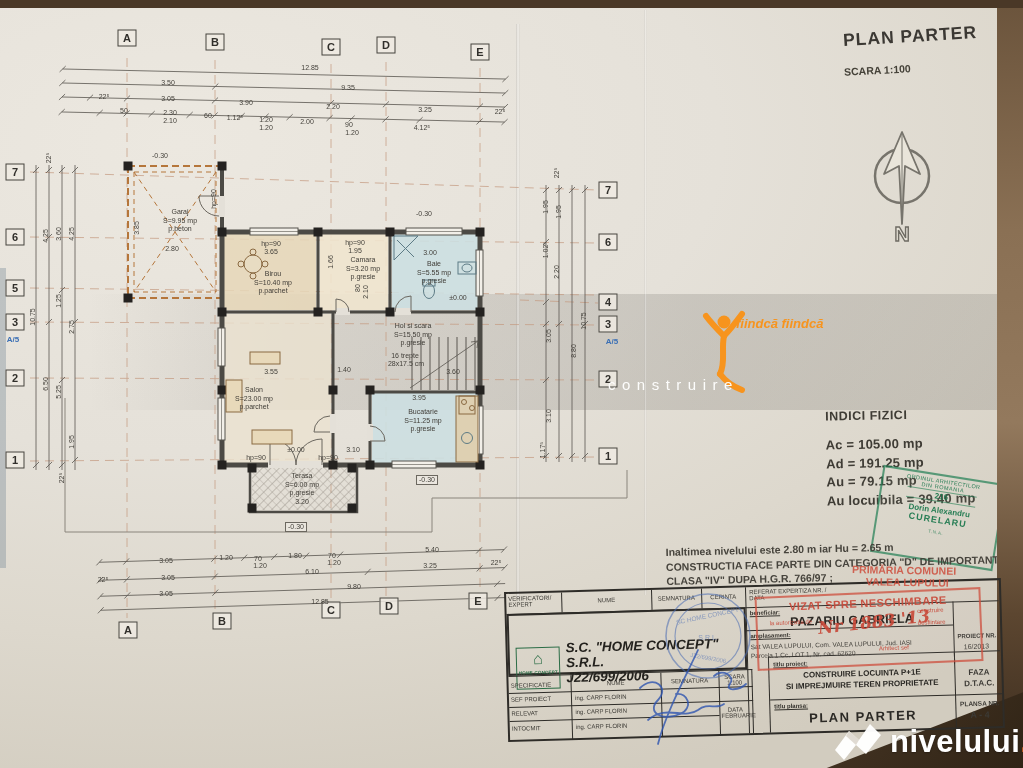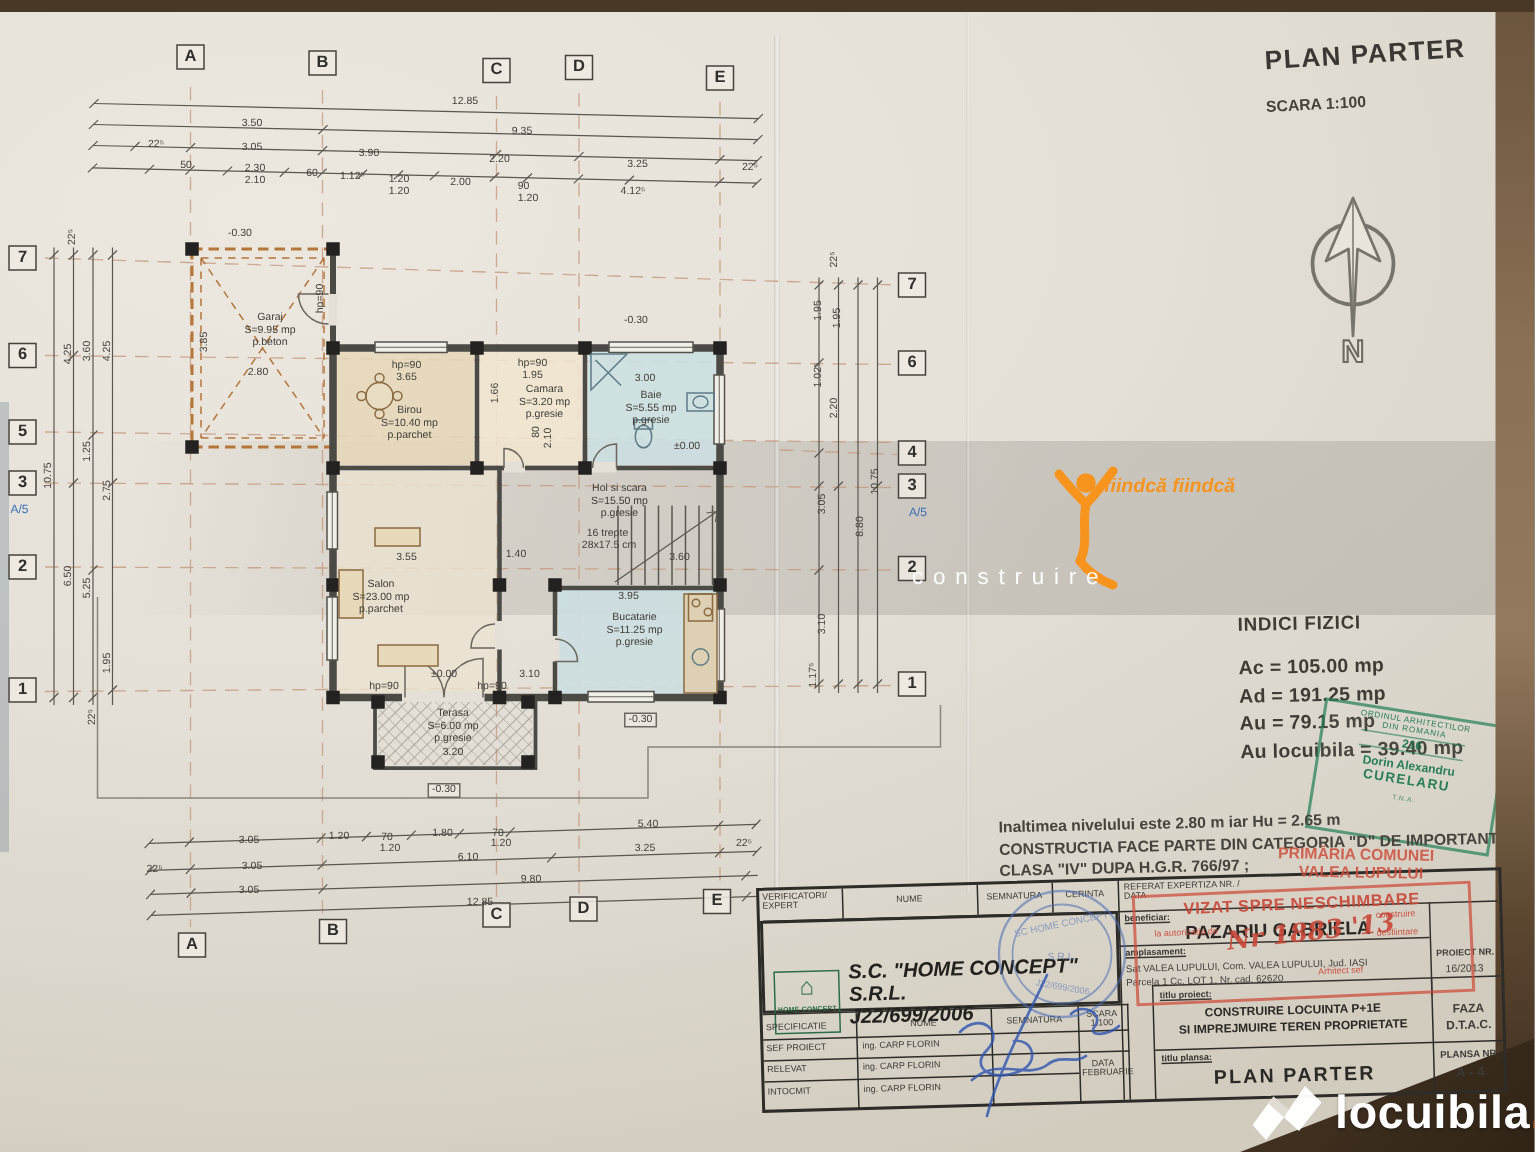--- a/index.html
+++ b/index.html
@@ -19,21 +19,21 @@
   .right-strip{left:997px;top:0;width:26px;height:768px;
     background:linear-gradient(180deg,#6b543c 0%,#8a7054 30%,#93795d 55%,#5c4630 80%,#3b2c1e 100%)}
   .dark-wedge{left:800px;top:680px;width:223px;height:88px;
     background:linear-gradient(135deg,#4a3826,#302416);clip-path:polygon(12% 100%,100% 14%,100% 100%)}
 
   
   .plbl{position:absolute;font-size:7px;line-height:8px;color:#45423c;white-space:pre;z-index:6;pointer-events:none}
   .plbl.g{font-size:11px;font-weight:bold;border:1px solid #45423c;background:rgba(238,234,226,.85);
           width:17px;height:15px;line-height:15px;text-align:center;color:#312f2b}
   .plbl.r{line-height:8.5px;text-align:center;white-space:pre-line;font-size:7px;color:#3f3c36}
-  .plbl.b{color:#3a6fb5;font-weight:normal;font-size:8px}
+  .plbl.b{color:#3a6fb5;font-weight:bold;font-size:8px}
   .plbl.dx{border:1px solid #6b675f;padding:0 2px;background:rgba(238,234,226,.7)}
 
   .h-title{left:843px;top:26px;font-size:17.5px;font-weight:bold;letter-spacing:1px;color:#3b3833;transform:rotate(-3.5deg)}
   .h-scale{left:844px;top:64px;font-size:10.5px;font-weight:bold;color:#454239;transform:rotate(-3deg)}
 
   .indici{left:826px;top:408px;transform:rotate(-1.2deg);color:#3f3c35}
   .indici .t{font-size:12.5px;font-weight:bold;letter-spacing:.5px;margin-bottom:14px}
   .indici .row{font-size:13px;font-weight:bold;margin-bottom:3.5px;letter-spacing:.2px}
 
   .notes{left:666px;top:542px;transform:rotate(-1.3deg);font-weight:bold;color:#47443d}
@@ -564,16 +564,16 @@
 
   <div class="abs right-strip"></div>
   <div class="abs dark-wedge"></div>
   <div class="abs top-strip"></div>
 
   <div class="abs lajumate">
     <svg width="52" height="44" viewBox="0 0 52 44">
       <path d="M3,30 L17,11 L27,20 L38,4 L49,15 L34,34 L24,25 L12,40 Z" fill="#ffffff" opacity=".97"></path>
       <path d="M17,11 L27,20 L24,25 L14,16 Z" fill="#d8d2c8" opacity=".8"></path>
     </svg>
-    <span class="nm">locuibila</span>
+    <span class="nm">nivelului</span>
       <span class="ro">.ro</span>
   </div>
 </div>
 
 </body></html>

